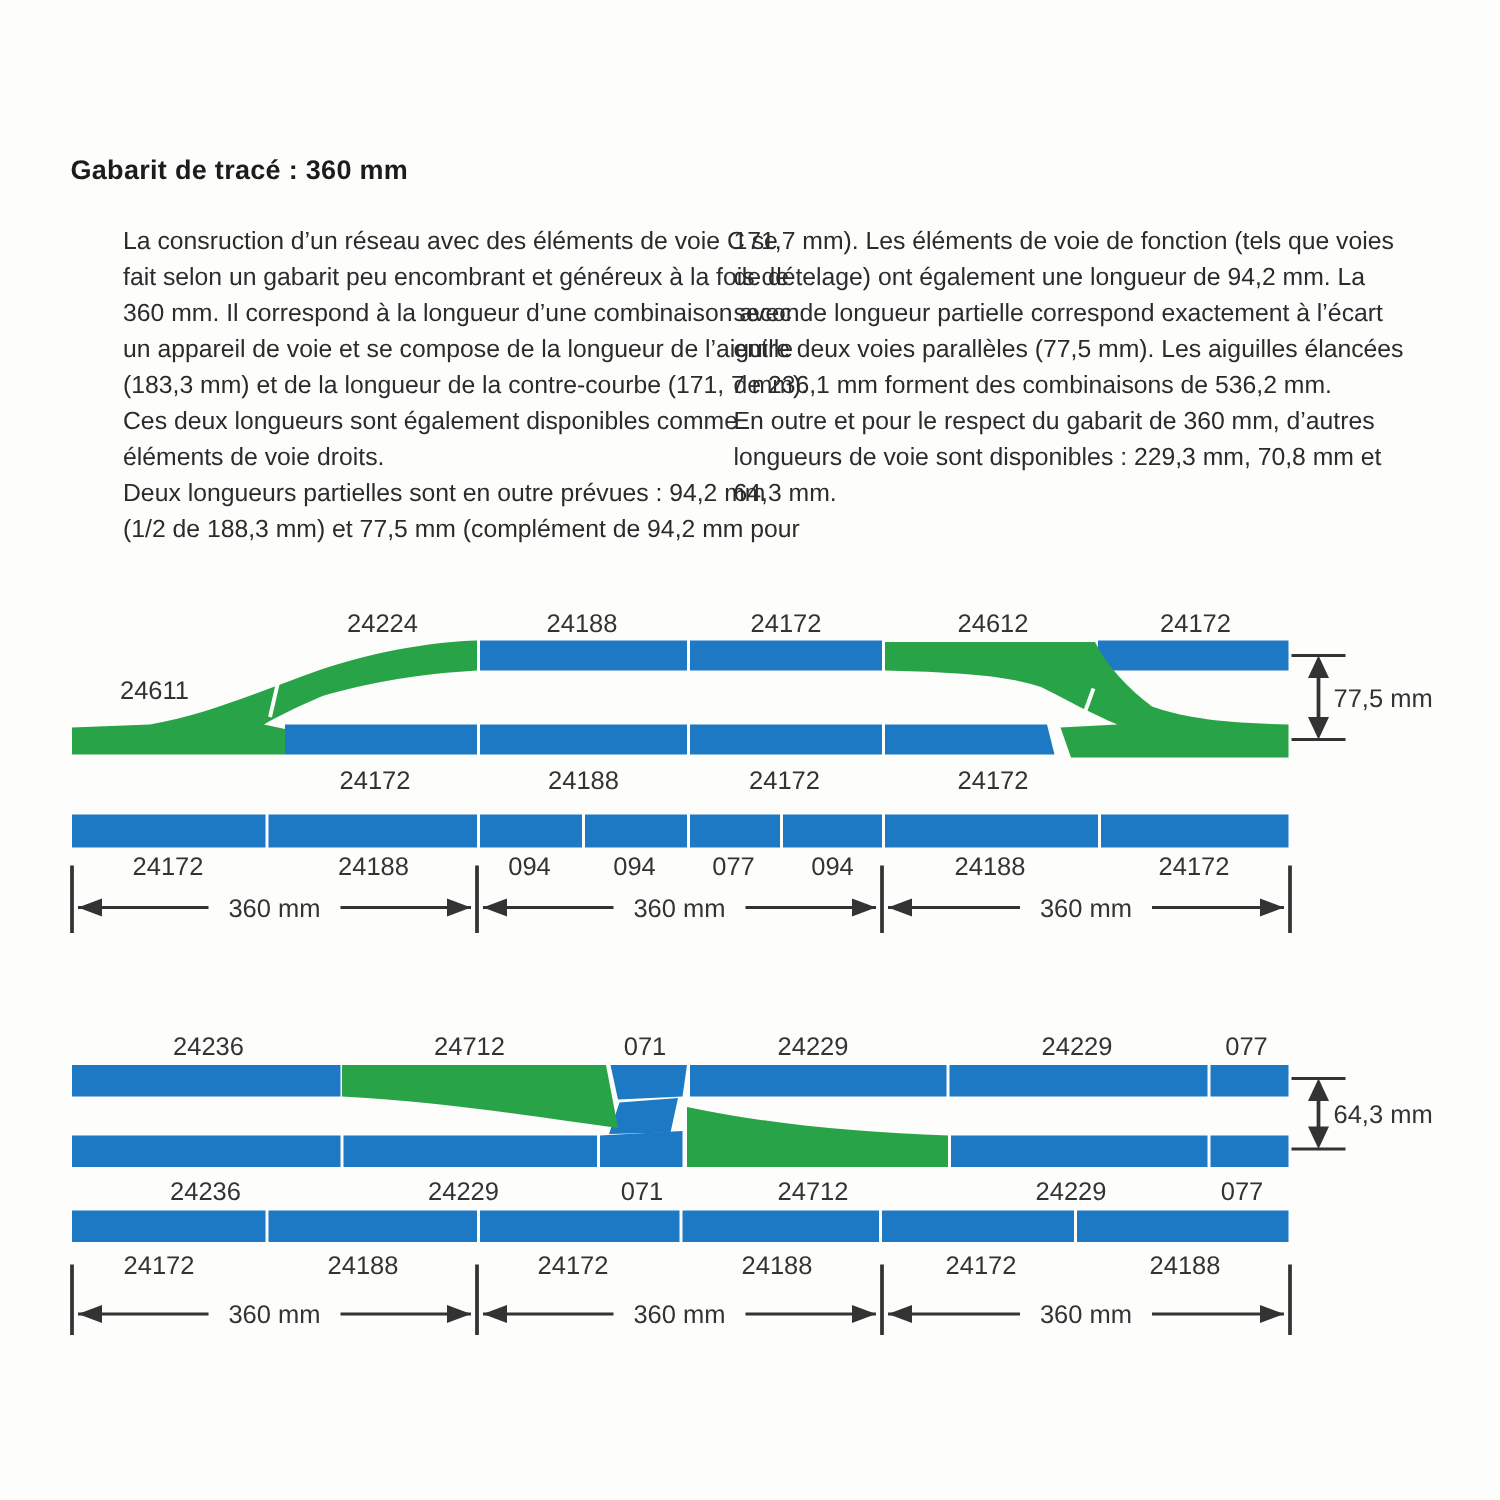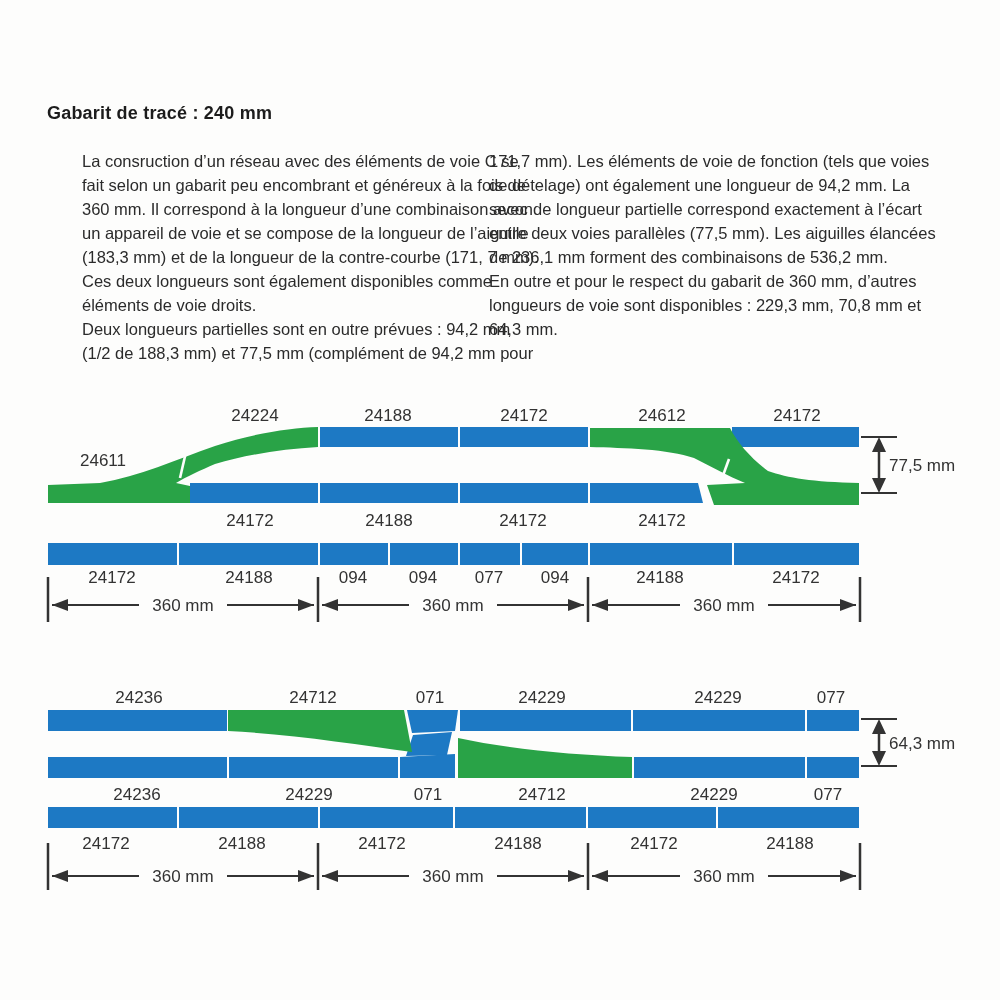--- a/index.html
+++ b/index.html
@@ -24,21 +24,21 @@
   }
   .col-left{left:42px;width:455px;margin-left:40px;}
   .col-right{left:489px;width:455px;}
   svg{position:absolute;left:0;top:0;}
 </style>
 </head>
 <body>
 
 <div class="page">
 
-  <div class="doc-title">Gabarit de tracé : 240 mm</div>
+  <div class="doc-title">Gabarit de tracé : 360 mm</div>
 
   <div class="col col-left">La consruction d’un réseau avec des éléments de voie C se
 fait selon un gabarit peu encombrant et généreux à la fois de
 360 mm. Il correspond à la longueur d’une combinaison avec
 un appareil de voie et se compose de la longueur de l’aiguille
 (183,3 mm) et de la longueur de la contre-courbe (171, 7 mm).
 Ces deux longueurs sont également disponibles comme
 éléments de voie droits.
 Deux longueurs partielles sont en outre prévues : 94,2 mm
 (1/2 de 188,3 mm) et 77,5 mm (complément de 94,2 mm pour</div>

